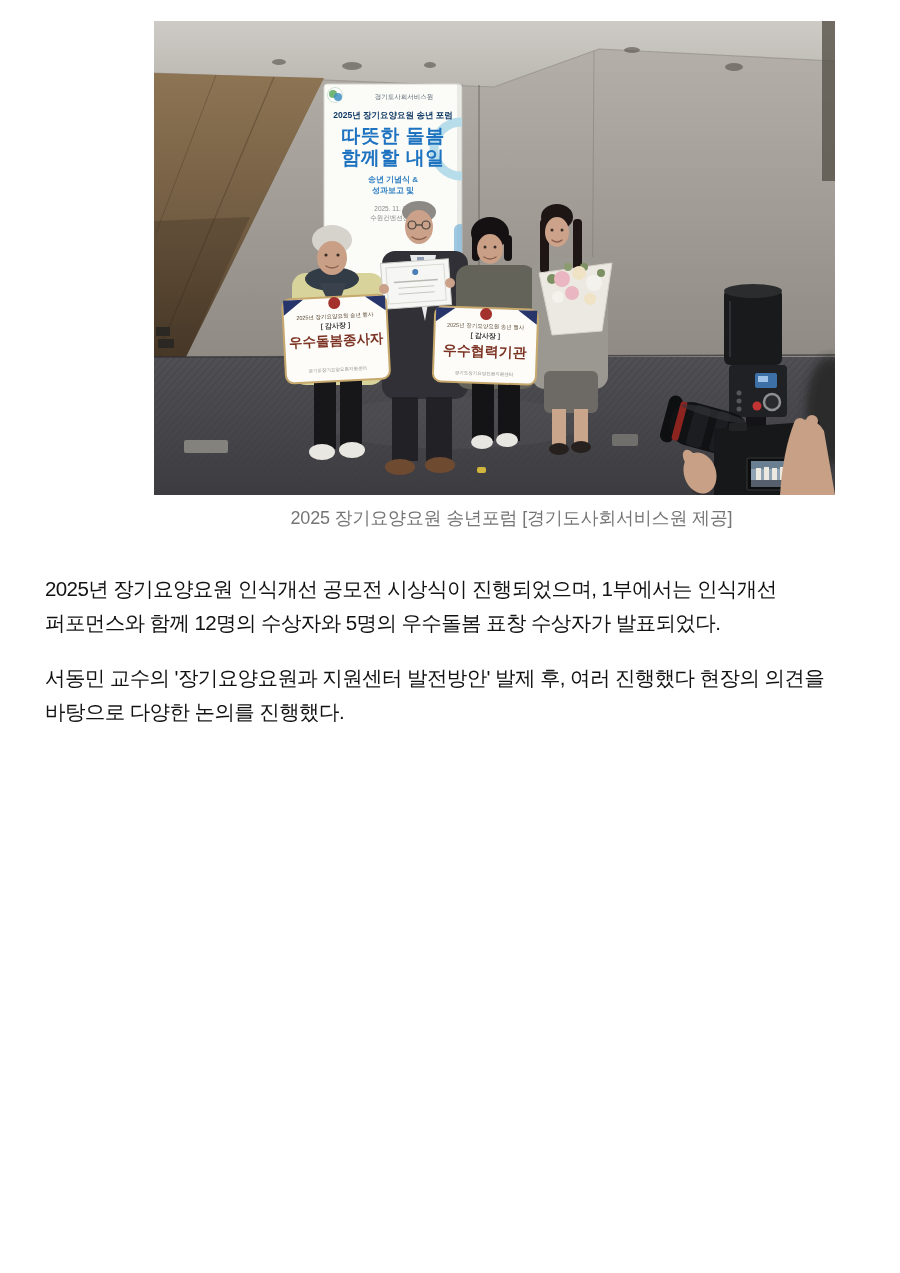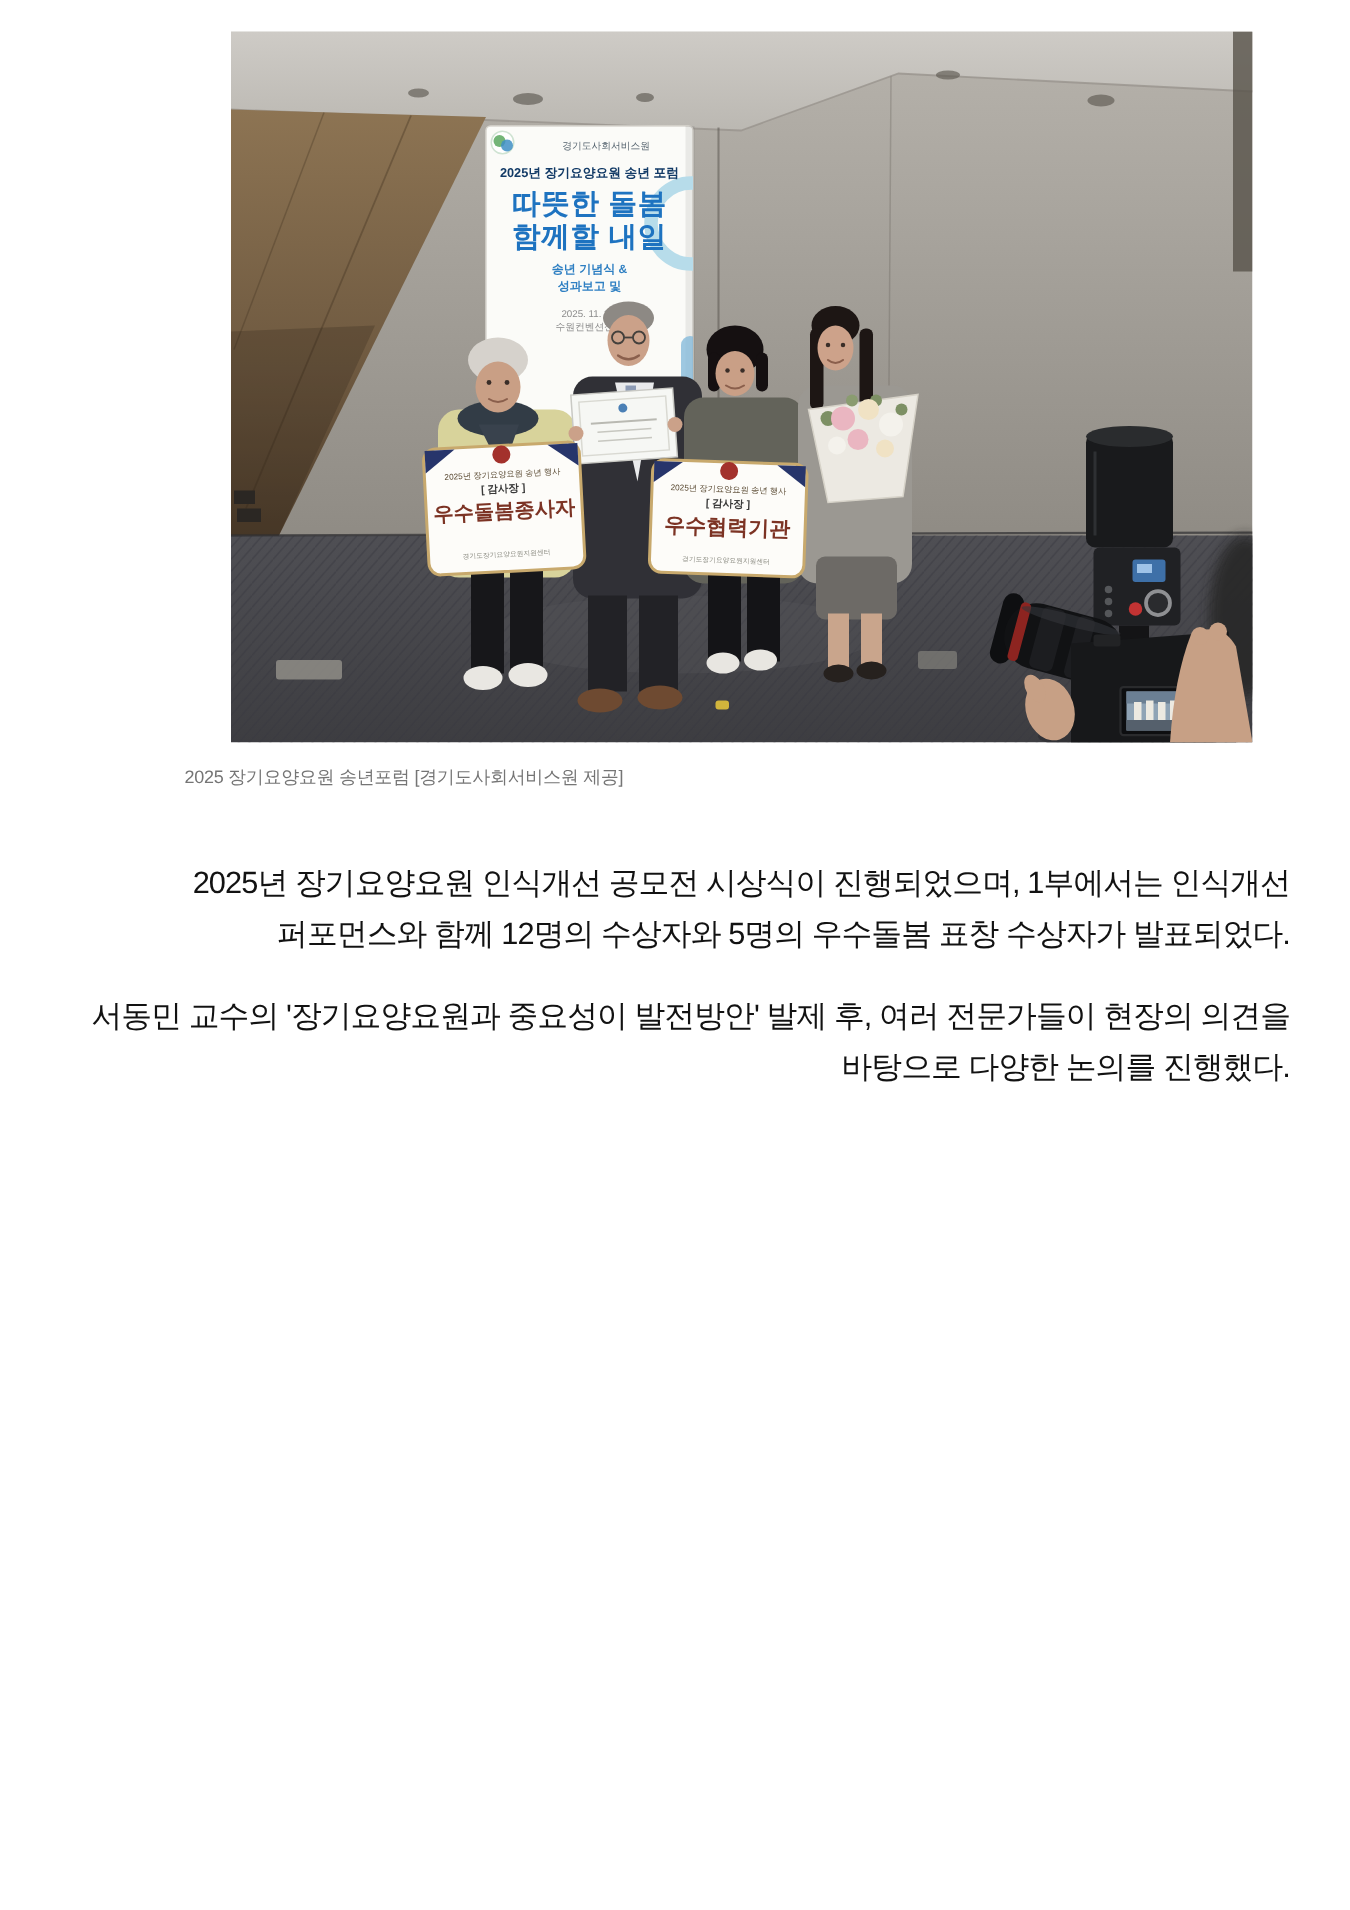--- a/index.html
+++ b/index.html
@@ -5,27 +5,27 @@
   html,body{margin:0;padding:0;}
   body{
     width:900px;height:1273px;background:#ffffff;
     font-family:"Liberation Sans","DejaVu Sans",sans-serif;
     overflow:hidden;
   }
   .photo-wrap{width:593px;margin:21px auto 0;text-align:center;}
   .photo-wrap svg{display:block;}
   .caption{
     margin:13px 0 0 123px;
-    font-size:12px;line-height:20px;color:#757575;letter-spacing:-0.2px;
+    font-size:18px;line-height:20px;color:#757575;letter-spacing:-0.2px;text-align:center;
   }
   .article-body{padding:44px 40px 0 45px;}
   .article-body p{
     margin:0 0 21px;
     font-size:20.5px;line-height:34px;color:#121212;
-    letter-spacing:-0.6px;word-break:keep-all;text-align:right;
+    letter-spacing:-0.6px;word-break:keep-all;
   }
 </style>
 </head>
 <body>
 
 <figure class="photo-wrap">
 <svg width="681" height="474" viewBox="0 0 681 474">
   <defs>
     <linearGradient id="wallG" x1="0" y1="0" x2="0" y2="1">
       <stop offset="0" stop-color="#b7b3ac"></stop>
@@ -273,14 +273,14 @@
           <circle cx="658" cy="400" r="6"></circle>
     </g>
   </g>
 </svg>
 </figure>
 
 <div class="caption">2025 장기요양요원 송년포럼 [경기도사회서비스원 제공]</div>
 
 <div class="article-body">
   <p>2025년 장기요양요원 인식개선 공모전 시상식이 진행되었으며, 1부에서는 인식개선 퍼포먼스와 함께 12명의 수상자와 5명의 우수돌봄 표창 수상자가 발표되었다.</p>
-  <p>서동민 교수의 '장기요양요원과 중요성이 발전방안' 발제 후, 여러 전문가들이 현장의 의견을 바탕으로 다양한 논의를 진행했다.</p>
+  <p>서동민 교수의 '장기요양요원과 지원센터 발전방안' 발제 후, 여러 진행했다 현장의 의견을 바탕으로 다양한 논의를 진행했다.</p>
 </div>
 
 </body></html>

